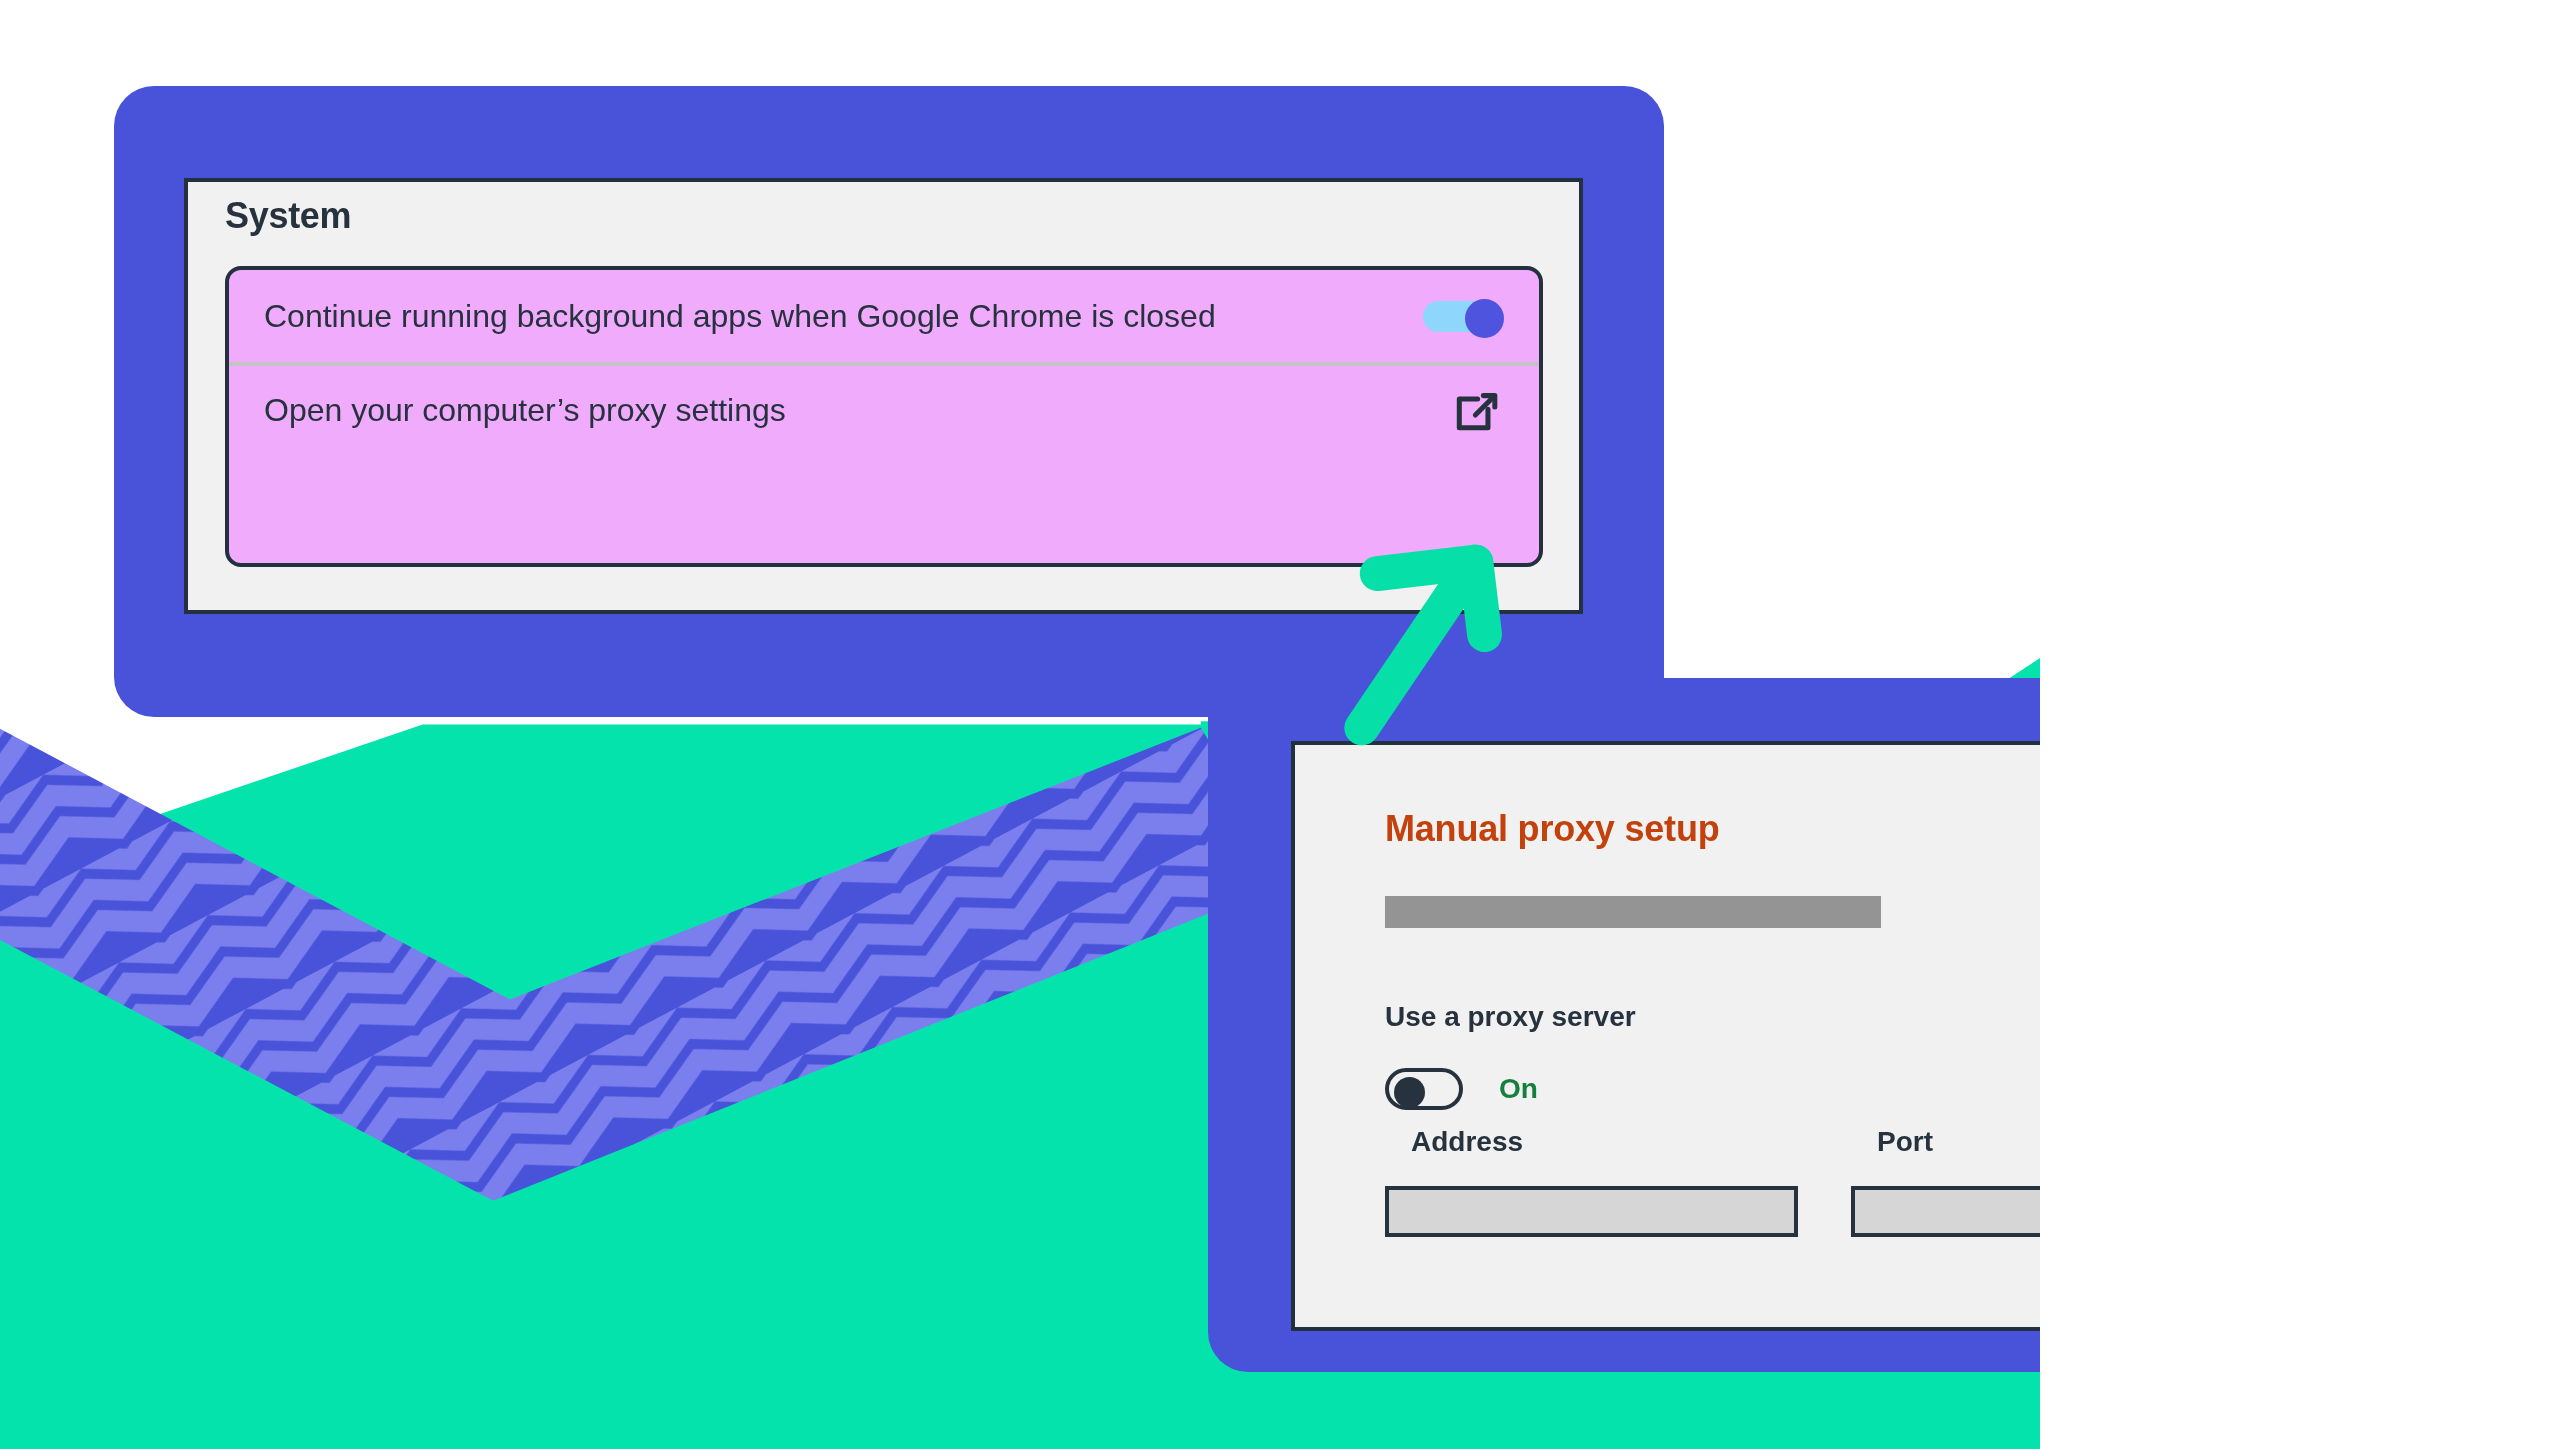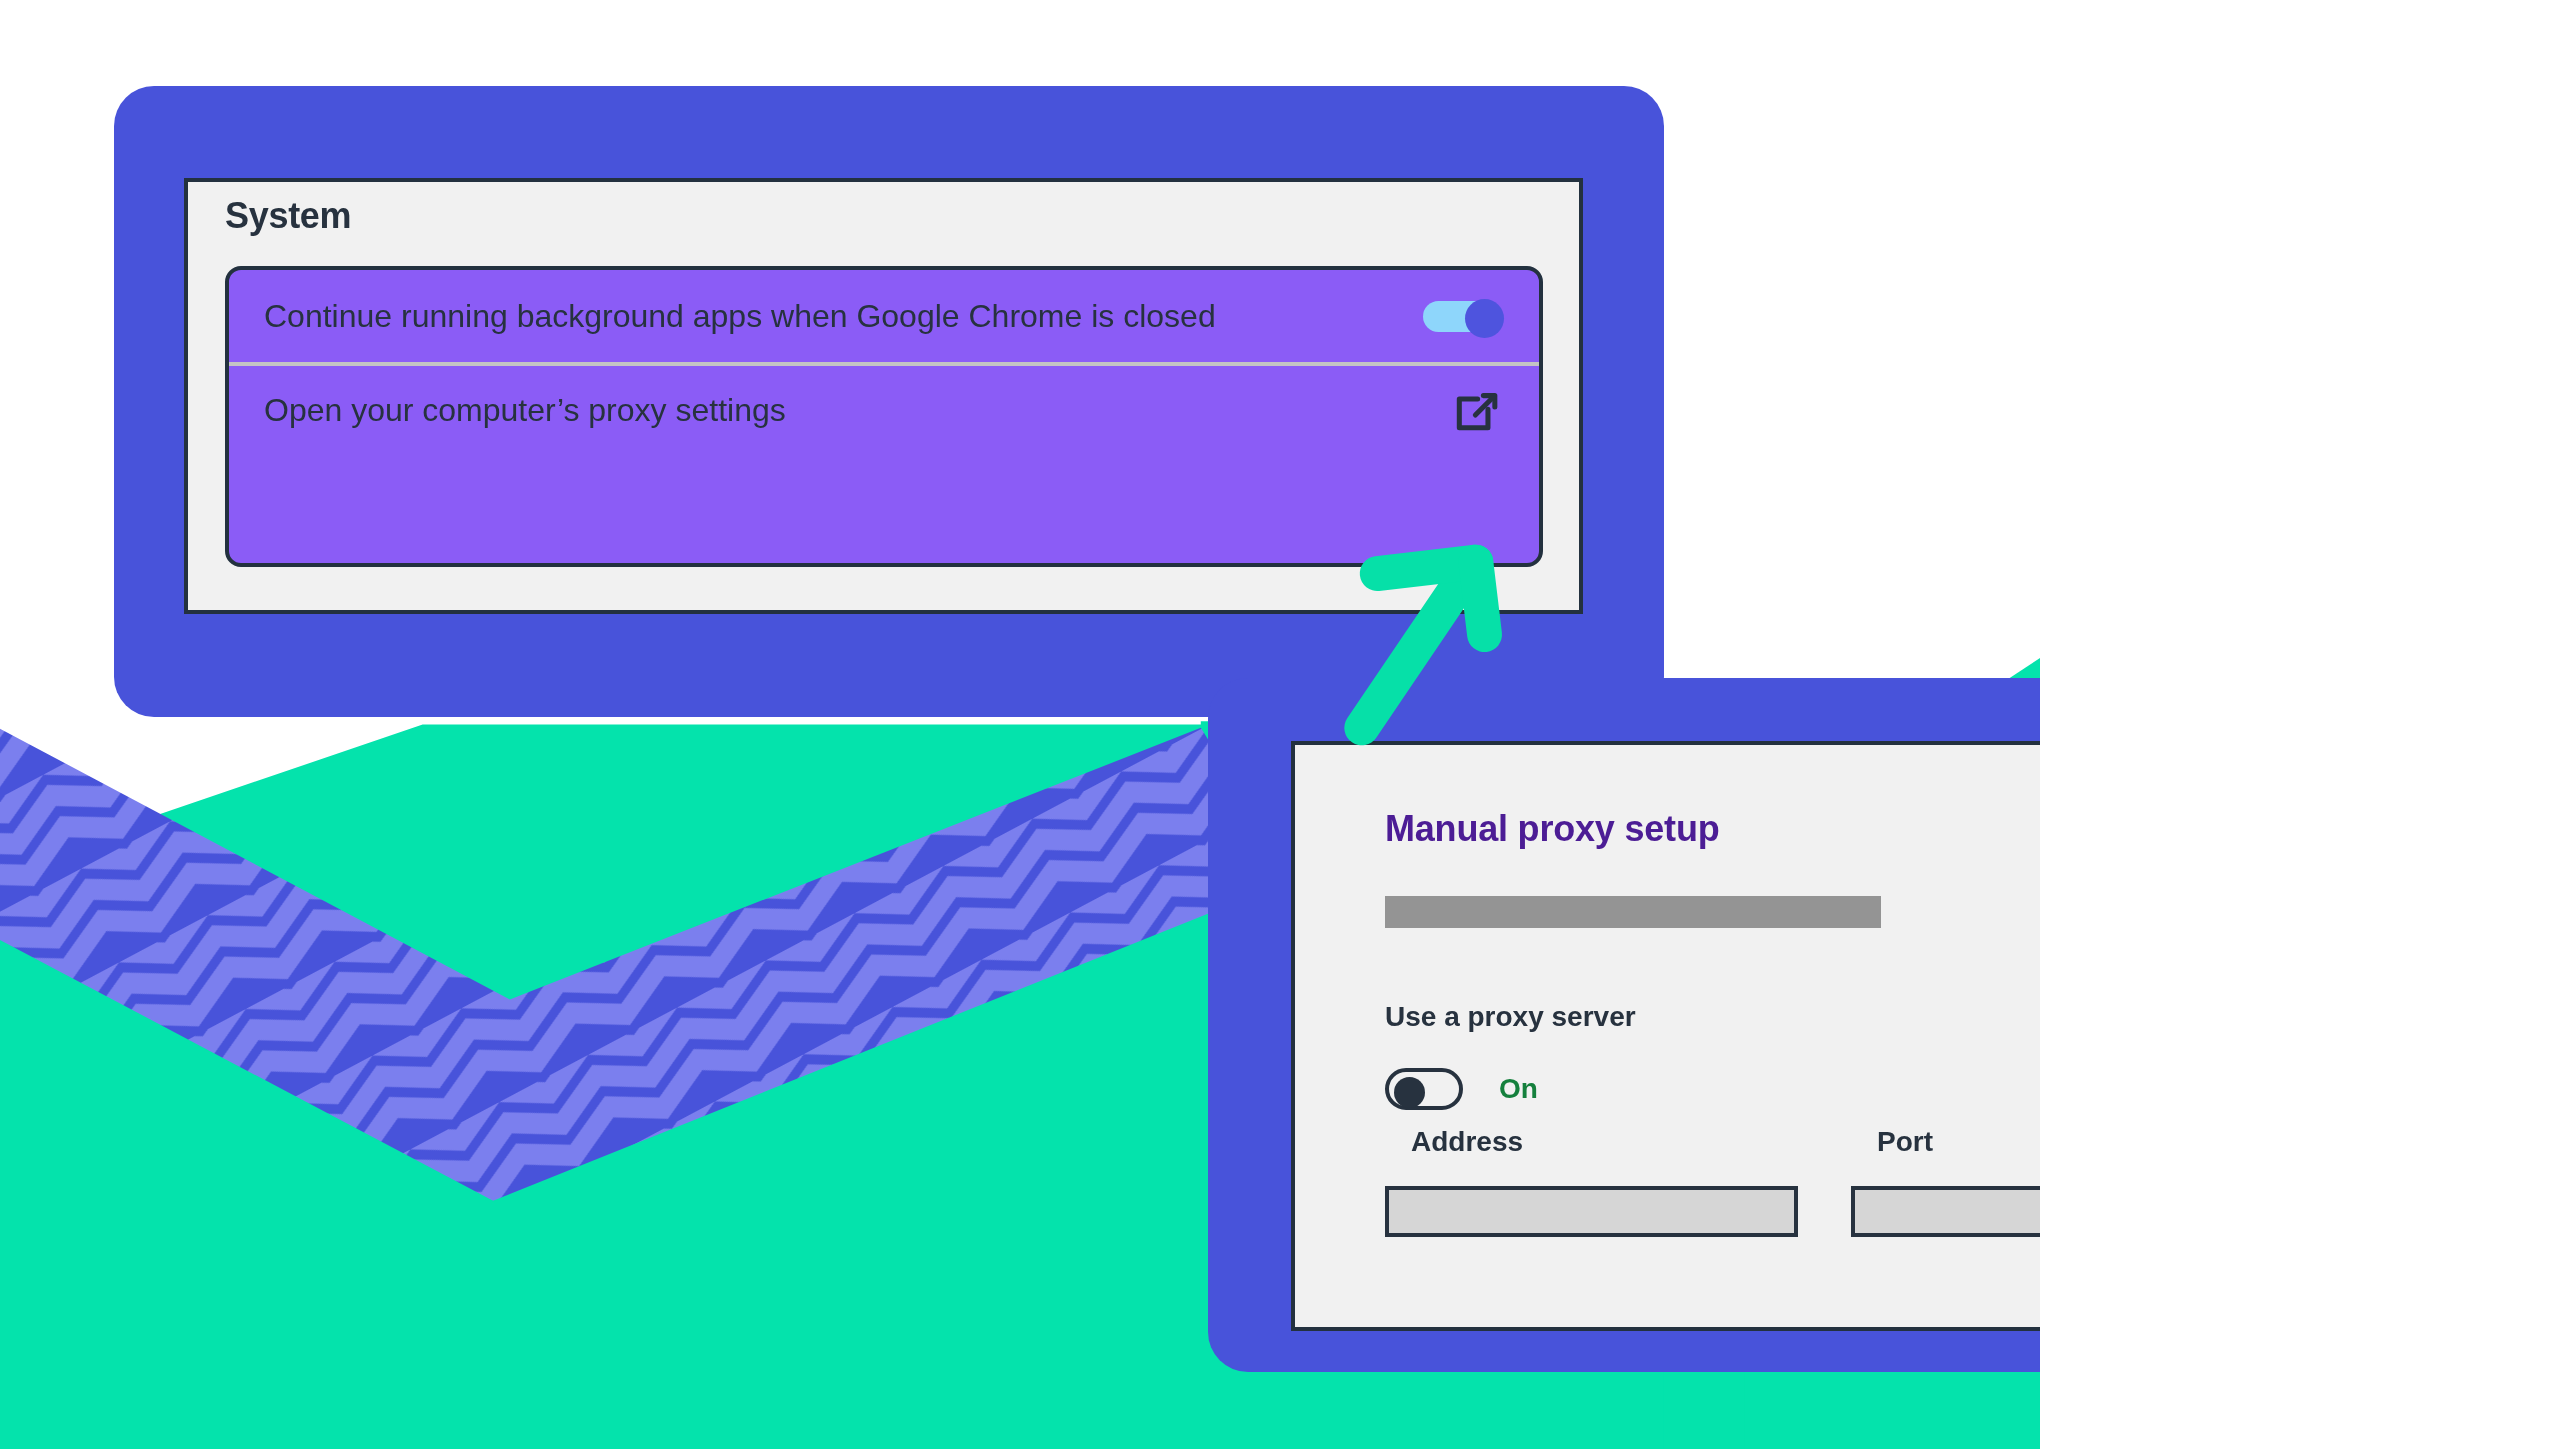--- a/index.html
+++ b/index.html
@@ -23,21 +23,21 @@
     position:absolute;background:#F1F1F1;
     border:4px solid #23313F;
     box-sizing:border-box;
   }
   .panel-title{
     position:absolute;
     font-size:36px;font-weight:bold;color:#27323F;
     letter-spacing:-0.3px;
   }
   .rows-box{
-    position:absolute;background:#8b5cf6;
+    position:absolute;background:#f0abfc;
     border:4px solid #23313F;
     border-radius:16px;
     box-sizing:border-box;
     overflow:hidden;
   }
   .row{
     position:relative;display:flex;align-items:center;
     height:92px;padding:0 35px;box-sizing:border-box;
   }
   .row + .row{border-top:4.7px solid #C4C4C4;}
@@ -54,21 +54,21 @@
     background:#8ED6FB;border-radius:17.4px;
   }
   .tgl .knob{
     position:absolute;right:0;top:0;width:39px;height:39px;
     background:#4E54DE;border-radius:50%;
   }
   .ext-icon{flex:0 0 auto;width:55px;height:55px;display:block;}
 
   
   .dlg-title{
-    position:absolute;font-size:36px;font-weight:bold;color:#4c1d95;
+    position:absolute;font-size:36px;font-weight:bold;color:#c2410c;
     letter-spacing:-0.2px;
   }
   .gray-bar{position:absolute;background:#949494;}
   .dlg-sub{
     position:absolute;font-size:28px;font-weight:bold;color:#27323F;margin-top:8px;
   }
   .win-toggle{
     position:absolute;width:78px;height:42px;
     border:4.7px solid #27323F;border-radius:23px;
     background:#F1F1F1;box-sizing:border-box;

